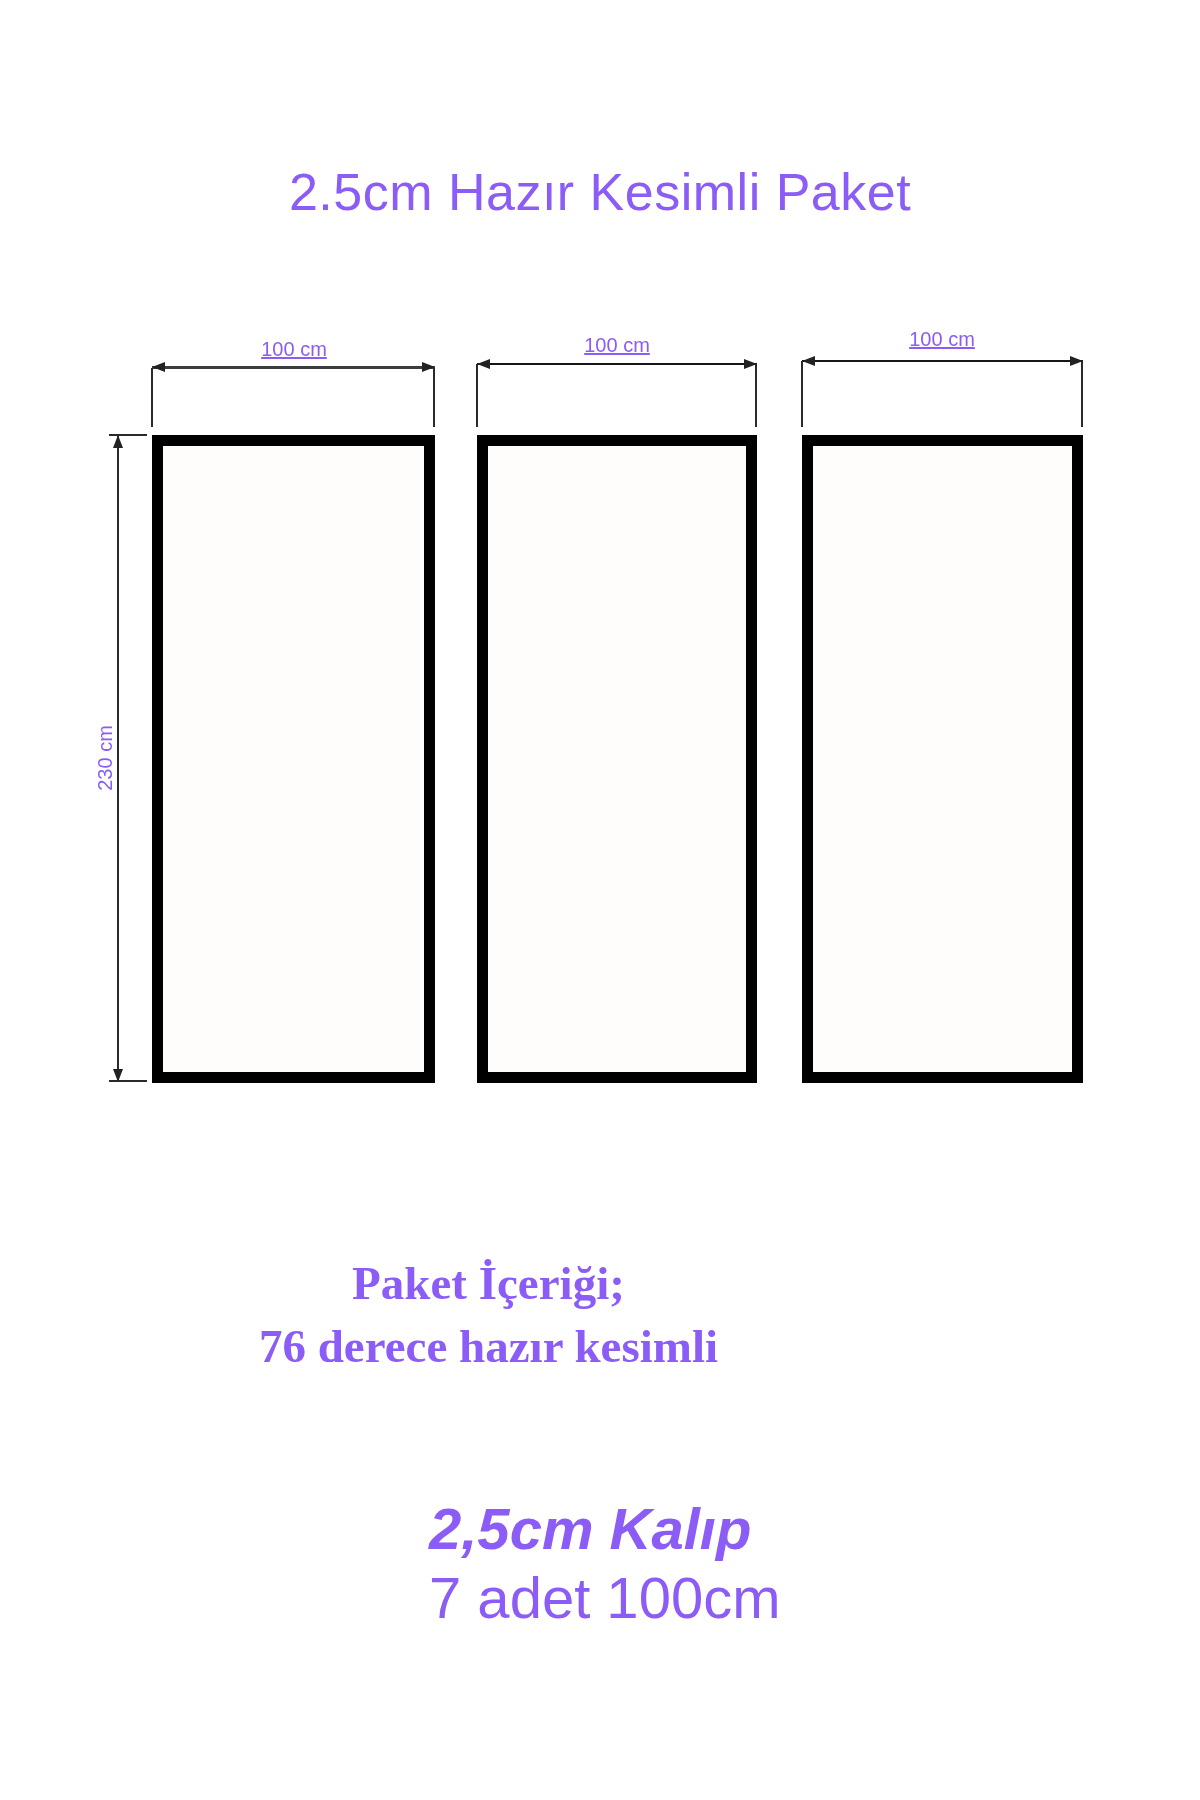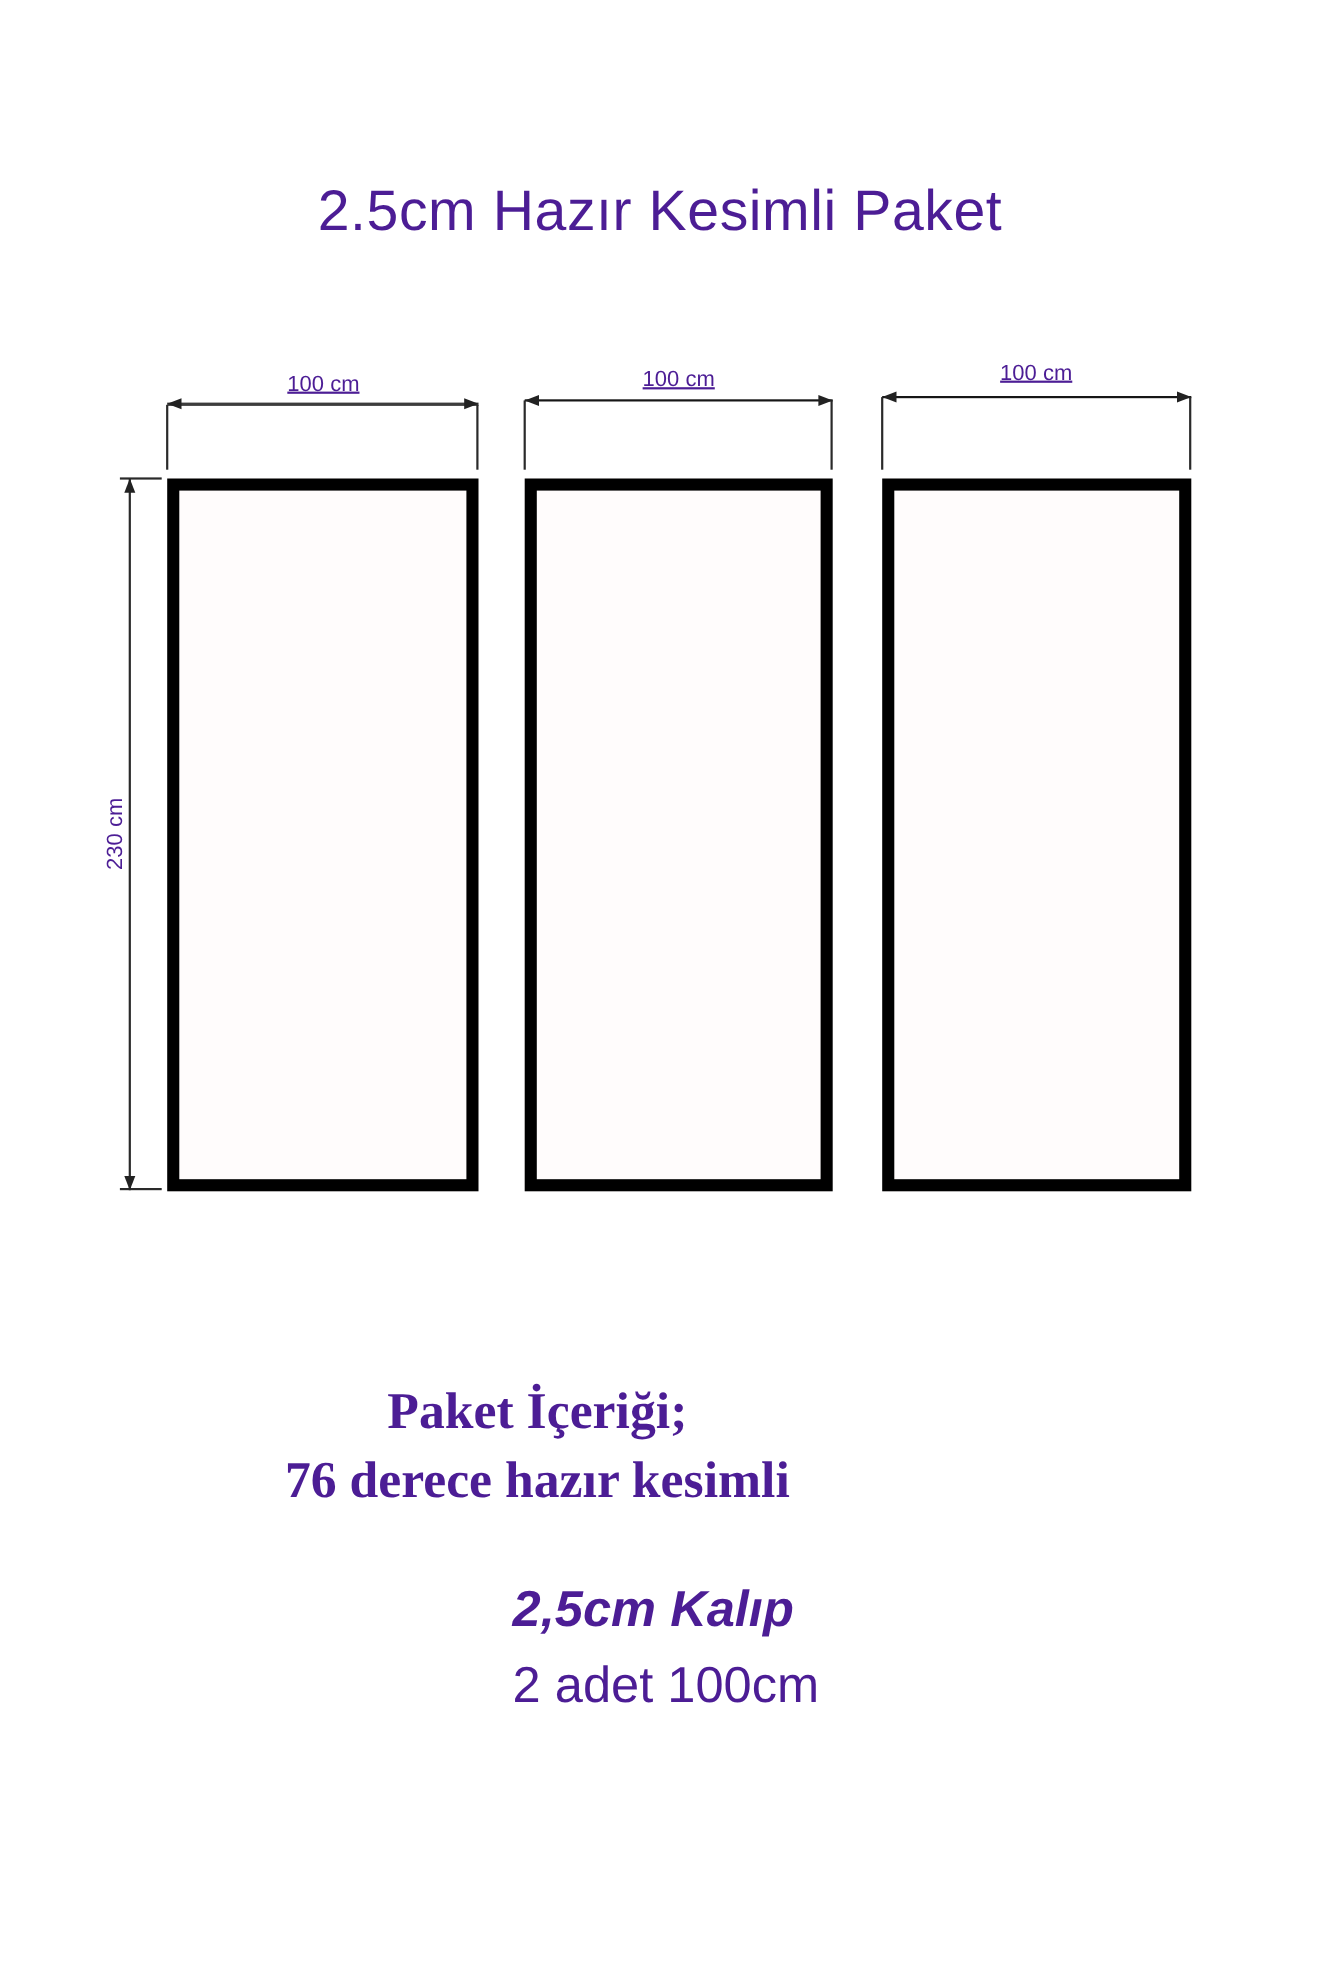--- a/index.html
+++ b/index.html
@@ -1,18 +1,18 @@
 <!DOCTYPE html>
 <html><head>
 <meta charset="utf-8">
 <style>
   html,body { margin:0; padding:0; background:#ffffff; }
   .canvas {
     position:relative; width:1200px; height:1800px; background:#ffffff;
-    font-family:"Liberation Sans", sans-serif; color:#4c1d95; overflow:hidden;
+    font-family:"Liberation Sans", sans-serif; color:#8b5cf6; overflow:hidden;
   }
   .title {
     position:absolute; top:165px; left:0; width:1200px;
     text-align:center; font-size:52px; line-height:1.05; letter-spacing:0.5px;
   }
   .panel {
     position:absolute; top:435px; height:648px; box-sizing:border-box;
     border:11px solid #000; background:#fffcfc;
   }
   .wline  { position:absolute; height:0; }
@@ -26,21 +26,21 @@
   }
   .ah { position:absolute; width:0; height:0; }
   .ah-l { border-top:5px solid transparent; border-bottom:5px solid transparent; border-right:13px solid #222; }
   .ah-r { border-top:5px solid transparent; border-bottom:5px solid transparent; border-left:13px solid #222; }
   .ah-u { border-left:5px solid transparent; border-right:5px solid transparent; border-bottom:13px solid #222; }
   .ah-d { border-left:5px solid transparent; border-right:5px solid transparent; border-top:13px solid #222; }
   .serif-block {
     position:absolute; top:1252px; left:0; width:977px; text-align:center;
     font-family:"Liberation Serif", serif; font-weight:bold; font-size:47px; line-height:63px;
   }
-  .list-block { position:absolute; top:1428px; left:429px; font-size:46px; line-height:69px;margin-left:37px; }
+  .list-block { position:absolute; top:1494px; left:429px; font-size:58px; line-height:69px; }
   .list-mold  { font-weight:bold; font-style:italic; }
 </style>
 </head>
 <body>
 
 <div class="canvas">
 
   <div class="title">2.5cm Hazır Kesimli Paket</div>
 
   <div class="panel" style="left:152px; width:283px;"></div>
@@ -83,16 +83,16 @@
     <div class="vlabel" style="left:55px; top:748px;">230 cm</div>
   </div>
 
   <div class="serif-block">
     <div>Paket İçeriği;</div>
     <div>76 derece hazır kesimli</div>
   </div>
 
   <div class="list-block">
     <div class="list-mold">2,5cm Kalıp</div>
-    <div>2 adet 100cm</div>
+    <div>7 adet 100cm</div>
   </div>
 
 </div>
 
 </body></html>

